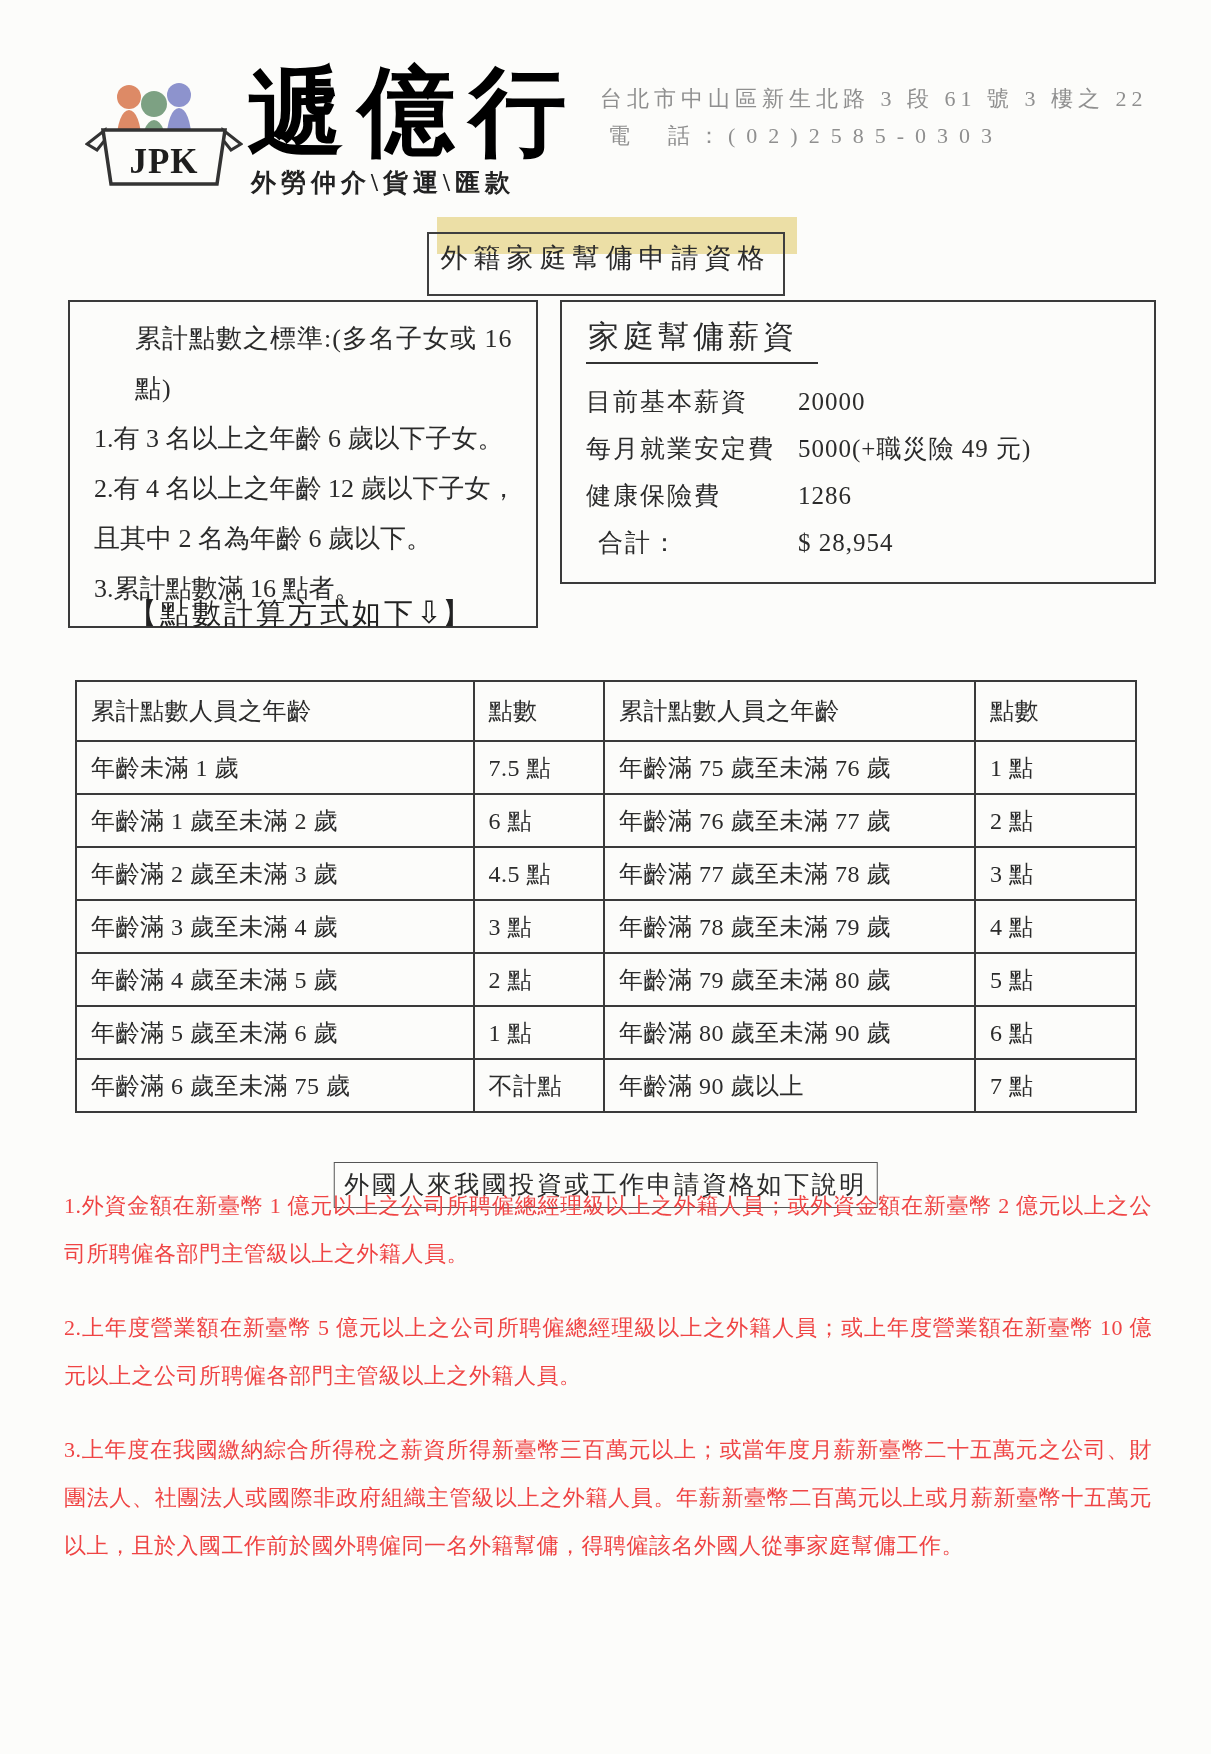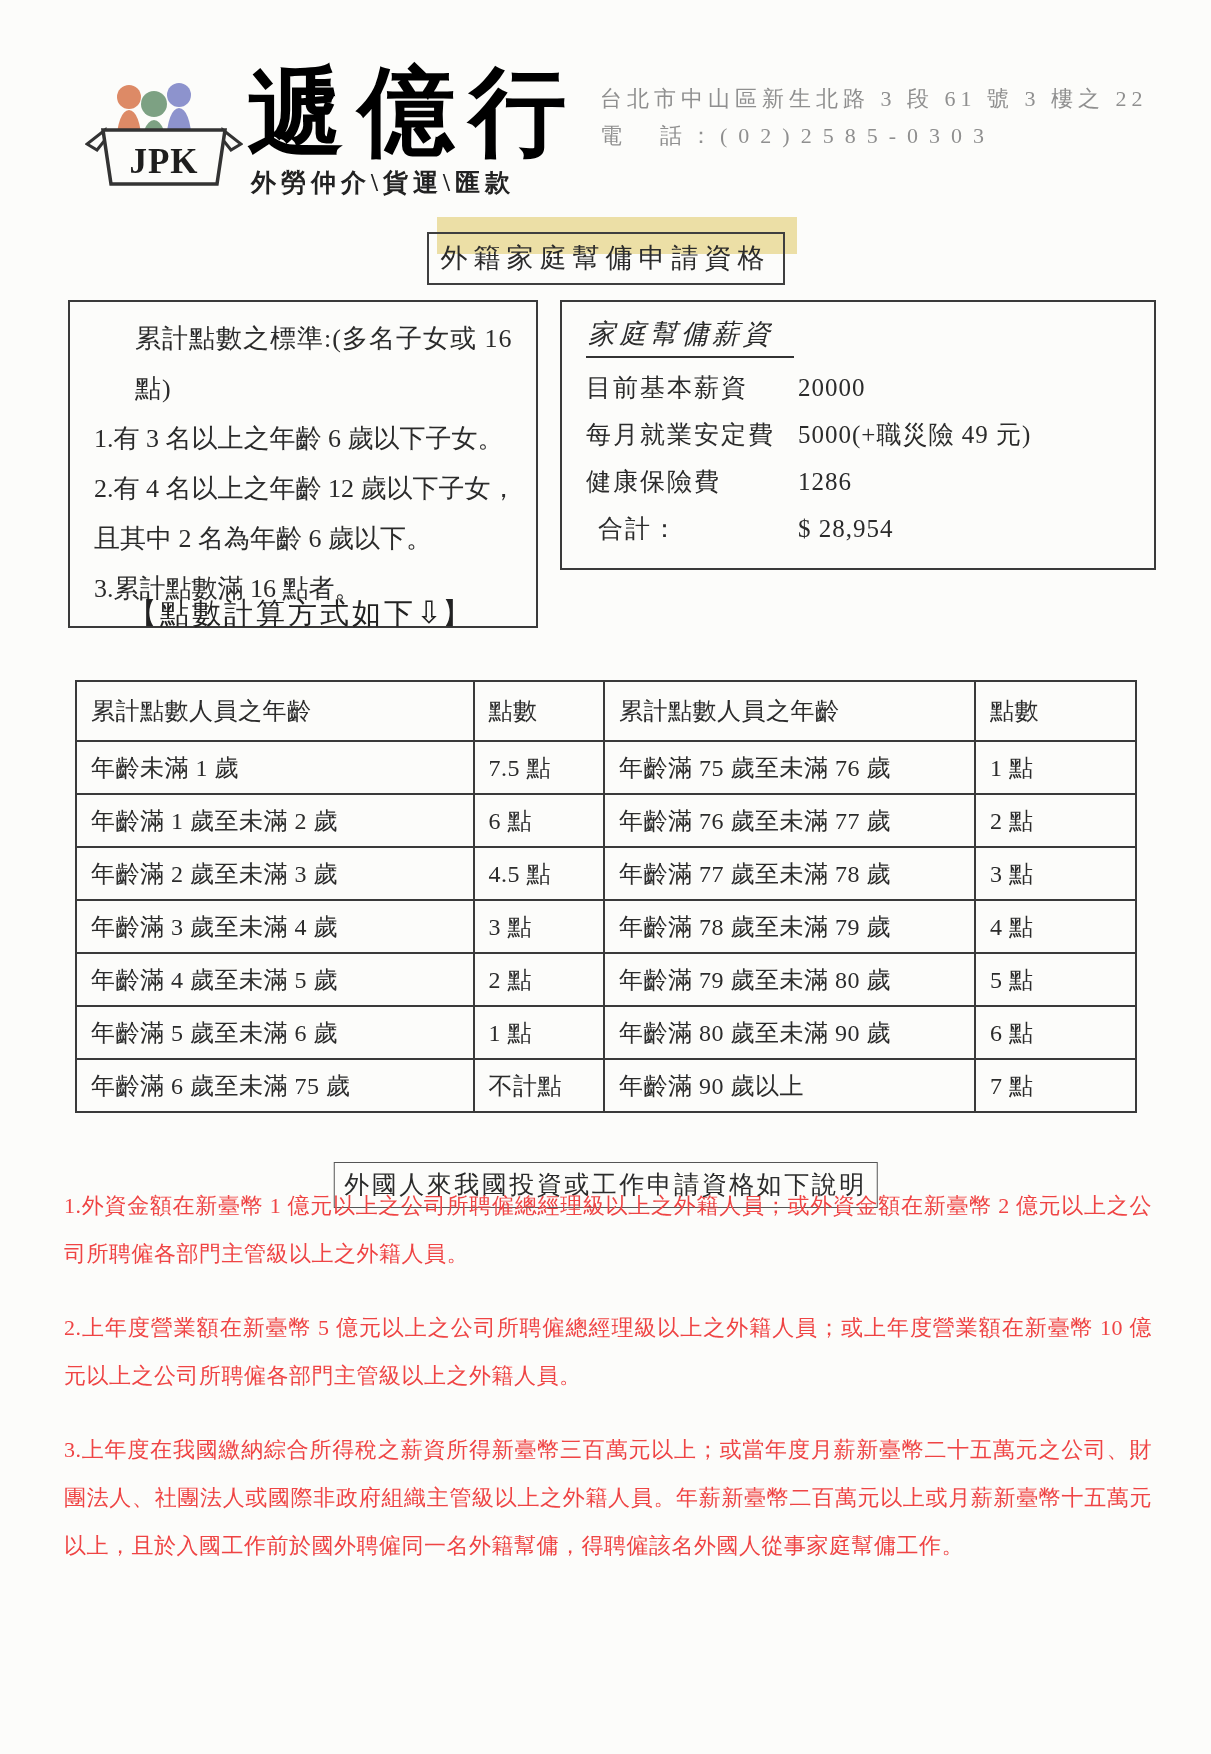--- a/index.html
+++ b/index.html
@@ -11,37 +11,37 @@
   
   .header{position:absolute;top:78px;left:85px;right:50px;height:125px;}
   .logo{position:absolute;left:0;top:2px;width:158px;height:108px;}
   .brand{position:absolute;left:162px;top:-14px;font-size:97px;font-weight:bold;
          letter-spacing:14px;line-height:1;color:#000000;white-space:nowrap;}
   .brand-sub{position:absolute;left:166px;top:88px;font-size:25px;font-weight:bold;
          letter-spacing:5px;color:#222;white-space:nowrap;}
   .contact{position:absolute;left:515px;top:2px;color:#8f8f8f;font-size:22px;
          line-height:37px;white-space:nowrap;}
   .contact .addr{letter-spacing:5px;}
-  .contact .c-label{letter-spacing:8px;}
+  .contact .c-label{letter-spacing:8px;margin-left:8px;}
   .contact .c-num{letter-spacing:11px;}
   
   .badge{position:absolute;top:232px;left:50%;transform:translateX(-50%);}
   .badge-band{position:absolute;top:-15px;left:10px;right:-12px;height:37px;
          background:#ecdfa6;z-index:0;}
   .badge-box{position:relative;z-index:1;border:2px solid #3f3f3f;background:transparent;
-         padding:6px 12px 7px 12px;font-size:27px;letter-spacing:6px;white-space:nowrap;}
+         padding:6px 12px 18px 12px;font-size:27px;letter-spacing:6px;white-space:nowrap;}
   
   .boxes{position:absolute;top:300px;left:68px;right:55px;display:flex;gap:22px;
          align-items:flex-start;}
   .criteria{width:432px;border:2px solid #3a3a3a;padding:12px 10px 12px 24px;
          font-size:26px;line-height:50px;}
   .criteria .c-title{letter-spacing:1px;margin-left:41px;}
   .salary{flex:1;border:2px solid #3a3a3a;padding:12px 14px 16px 24px;font-size:25px;}
   .salary-title{display:inline-block;border-bottom:2px solid #333;padding:2px 20px 4px 2px;
-         font-size:27px;letter-spacing:4px;margin-bottom:6px;font-style:italic;}
+         font-size:31px;letter-spacing:4px;margin-bottom:14px;}
   .s-row{display:flex;line-height:47px;}
   .s-row .lab{width:212px;letter-spacing:2px;flex:none;}
   .s-row .val{flex:1;letter-spacing:1px;}
   .s-row.row-sum .val{border-bottom:2.5px solid #333;margin-right:4px;}
   .s-row.row-total .lab{padding-left:12px;width:200px;}
   
   .note{position:absolute;top:594px;left:128px;font-size:29px;letter-spacing:3px;
         color:#222;}
   .note .arrow{font-family:"DejaVu Sans",sans-serif;font-size:31px;letter-spacing:0;}
   

